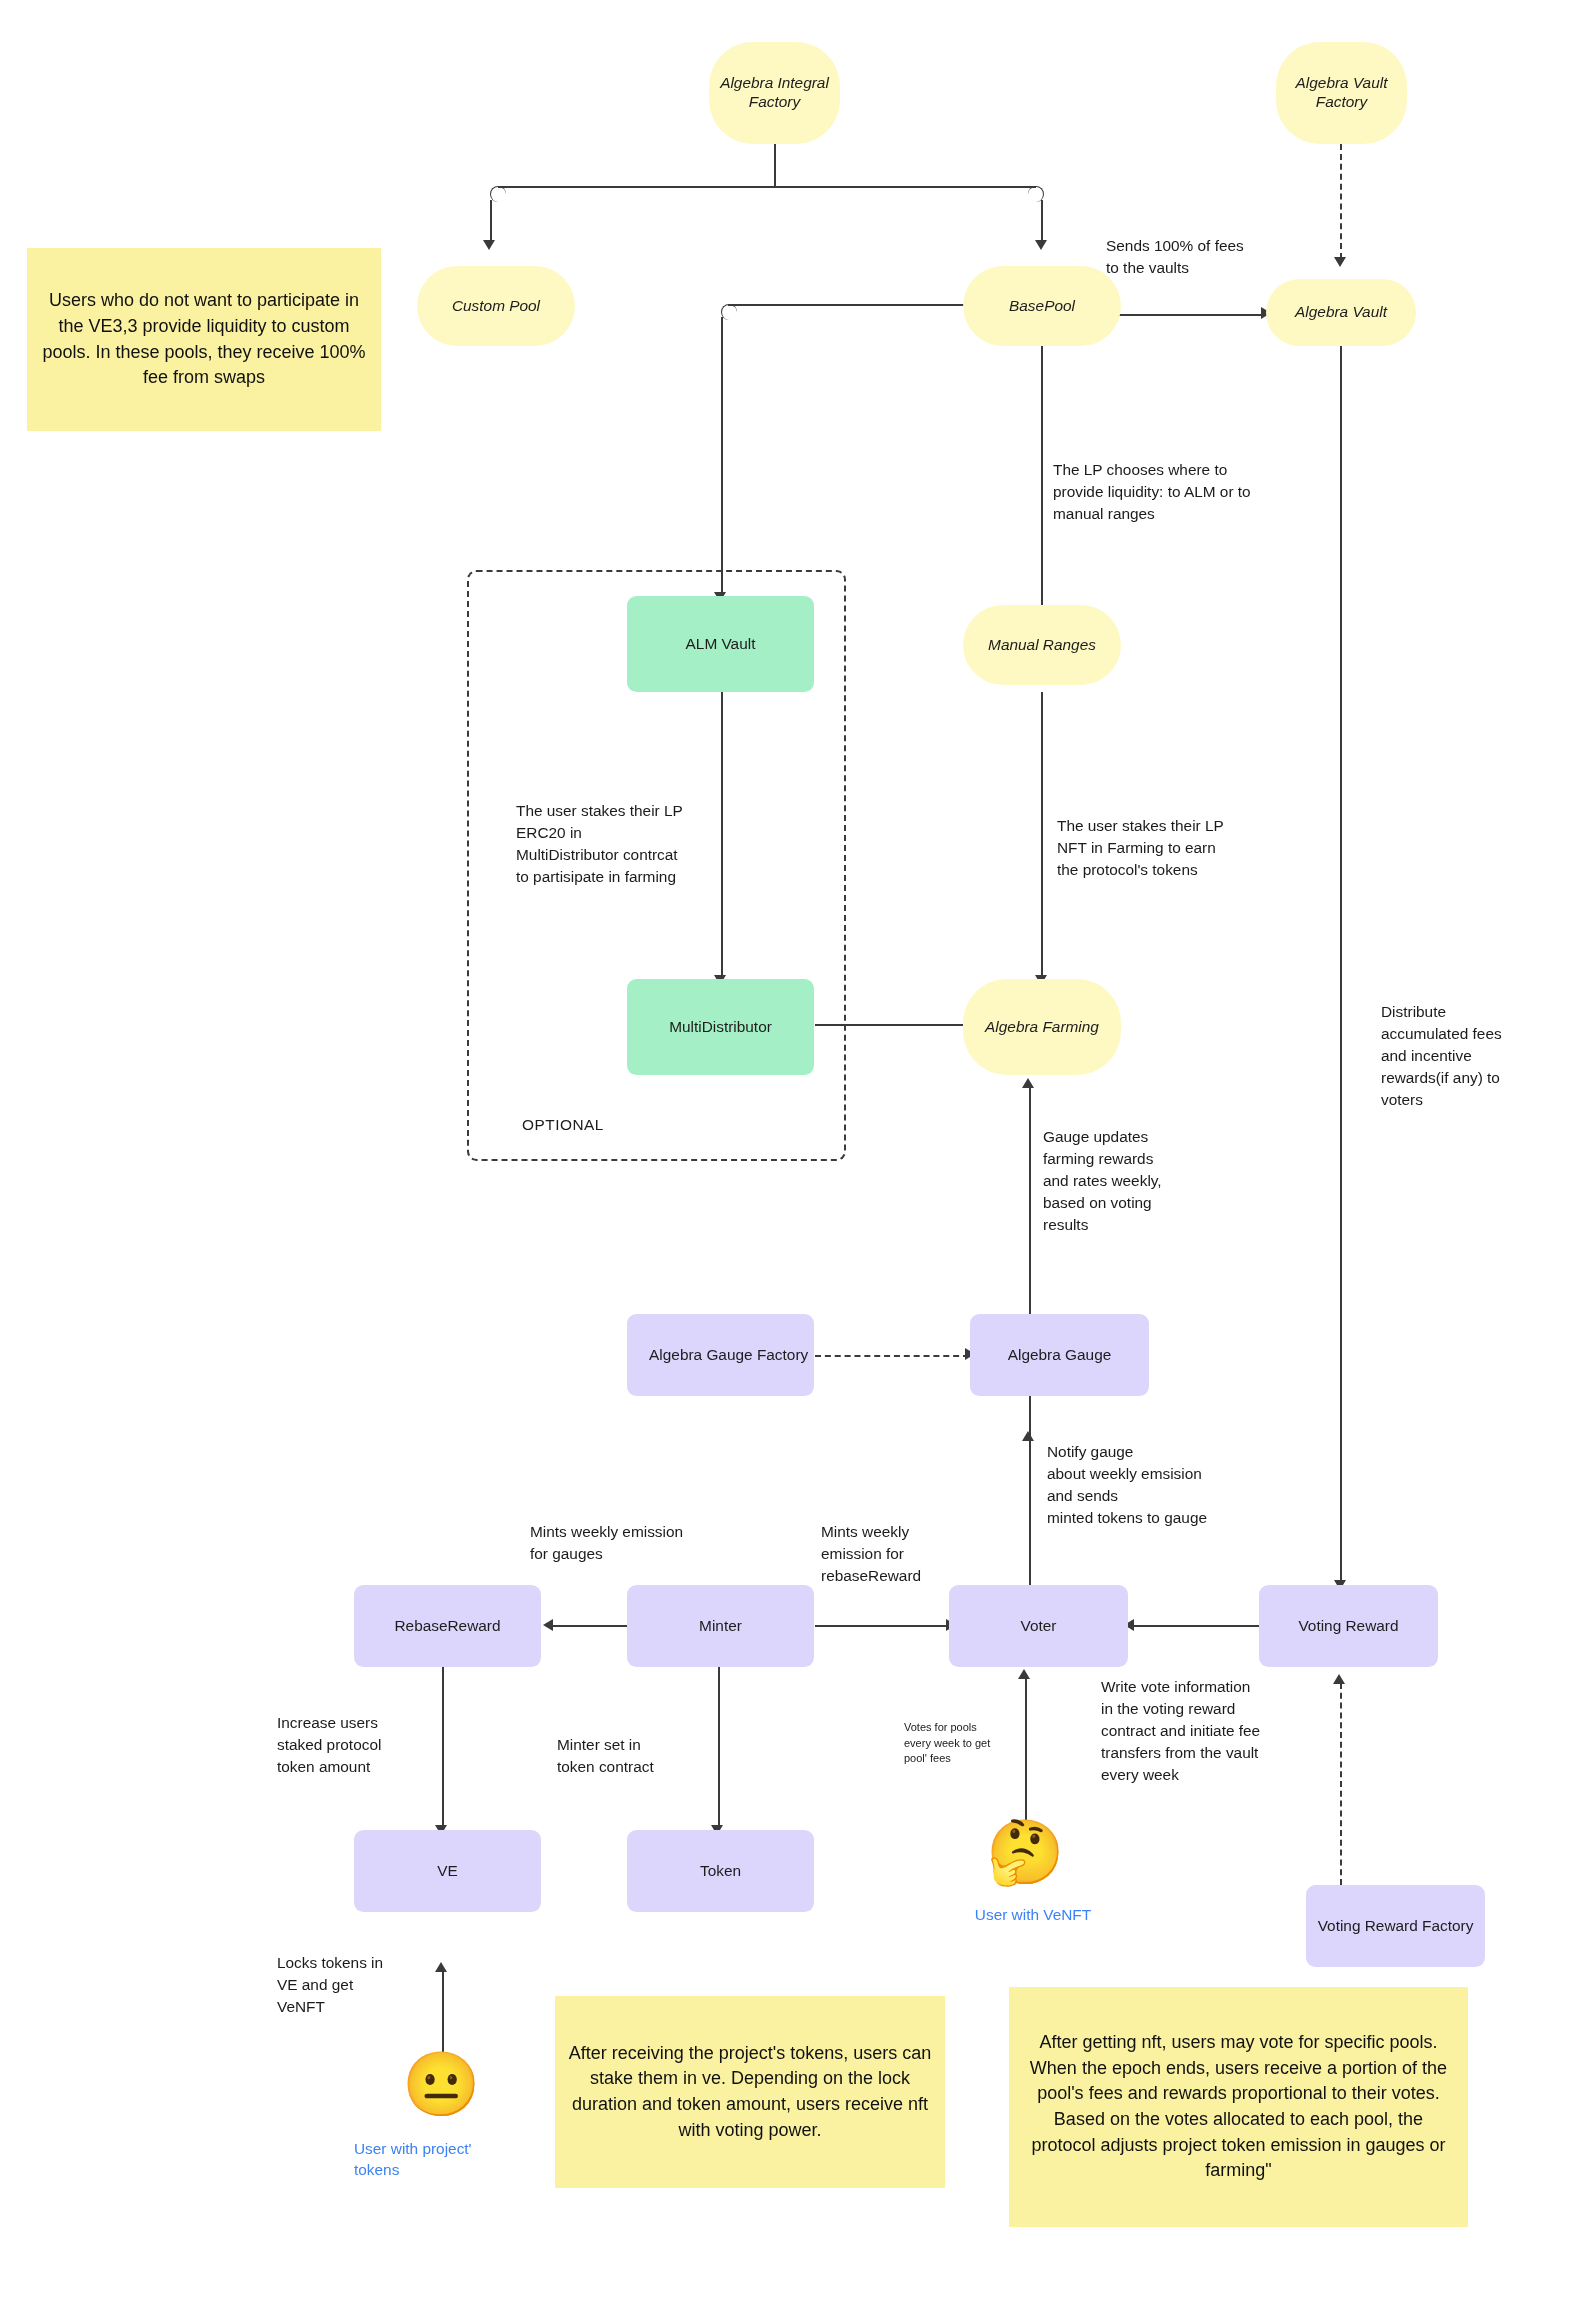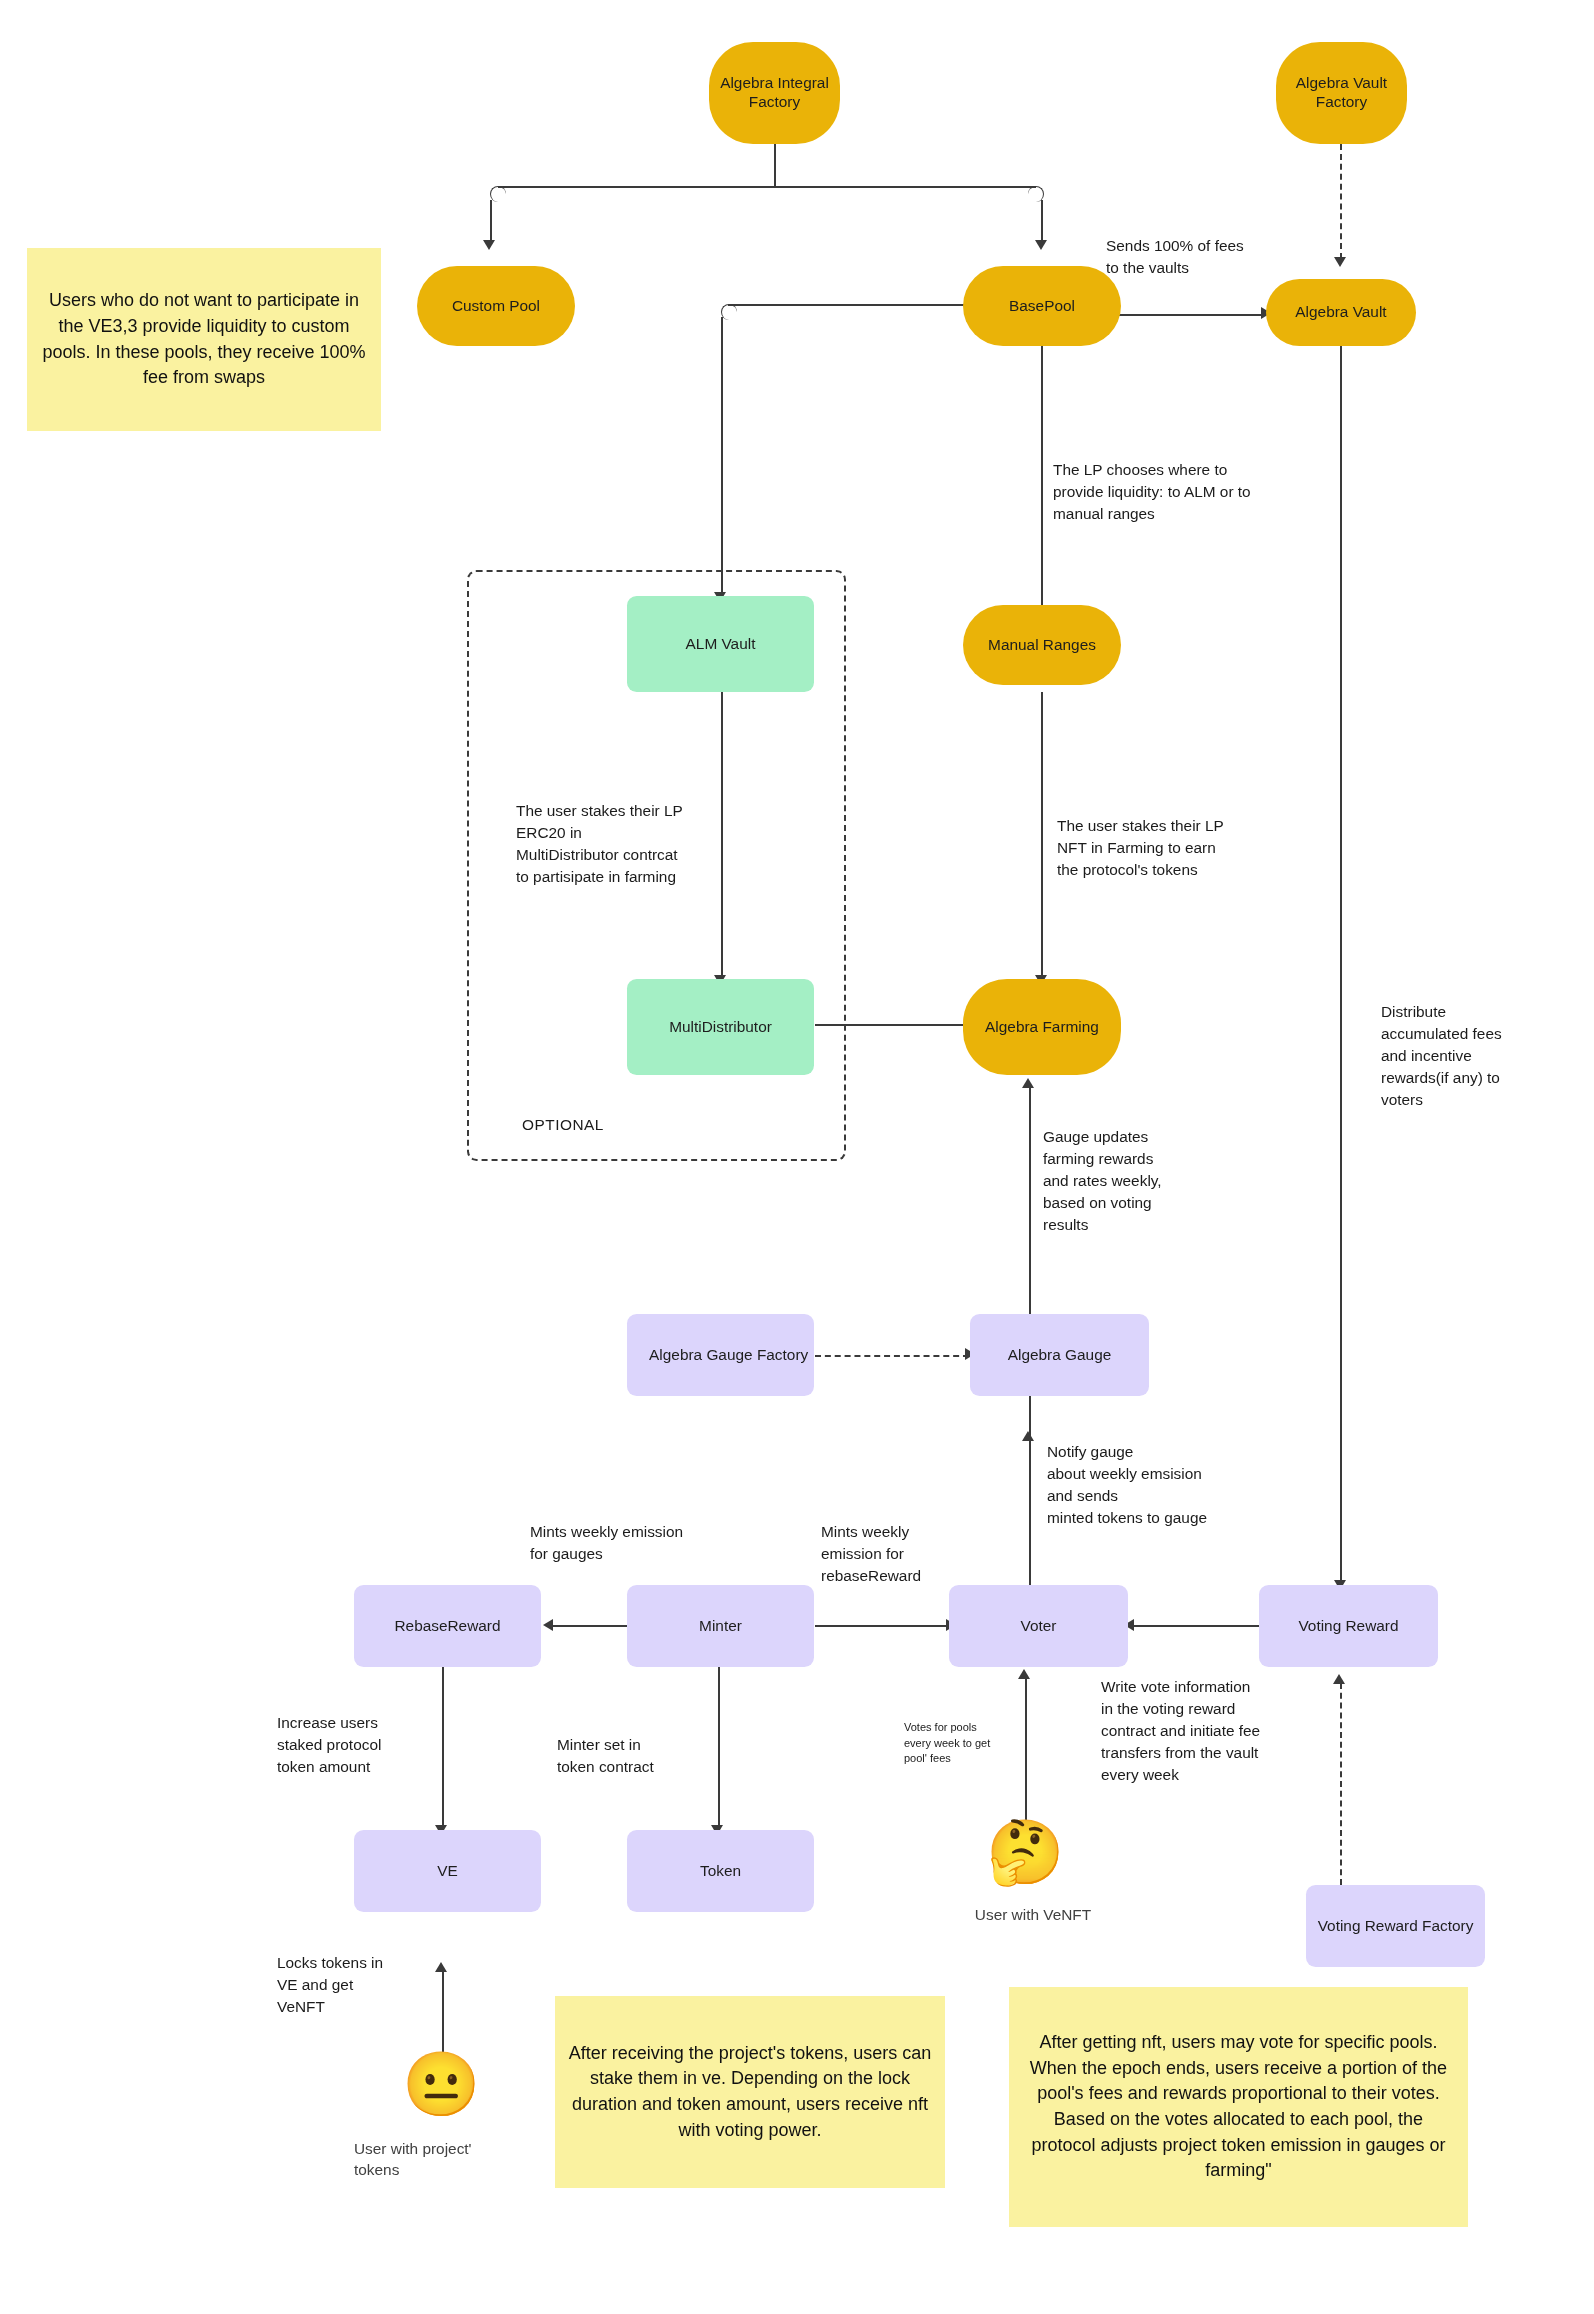--- a/index.html
+++ b/index.html
@@ -4,21 +4,21 @@
 <style>
   html,body{margin:0;padding:0;background:#ffffff;}
   body{font-family:"Liberation Sans", sans-serif;color:#1d1d1d;}
   #canvas{position:relative;width:1595px;height:2314px;background:#fff;overflow:hidden;}
 
   
   .node{position:absolute;display:flex;align-items:center;justify-content:center;
         text-align:center;line-height:1.22;box-sizing:border-box;}
   .node span{display:block;width:100%;padding:0 5.8px;}
 
-  .pill{background:#eab308;border-radius:44px;}
+  .pill{background:#fef9c3;border-radius:44px;font-style:italic;}
   .rect{border-radius:9.6px;}
   .green{background:#A4EFC5;}
   .purple{background:#DCD5FC;}
 
   
   .note{position:absolute;background:#FAF2A0;box-sizing:border-box;
         display:flex;align-items:center;justify-content:center;text-align:center;
         padding:11.5px 13.4px;line-height:1.42;color:#111;}
 
   
@@ -38,21 +38,21 @@
 
   
   .corner{position:absolute;border:1.9px solid #3a3a3a;border-radius:8.6px;}
   .c-tl{border-right:none;border-bottom:none;}
   .c-tr{border-left:none;border-bottom:none;}
 
   
   .group{position:absolute;border:2.9px dashed #3a3a3a;border-radius:9.6px;box-sizing:border-box;}
 
   .emoji{position:absolute;font-size:63px;line-height:1;text-align:center;}
-  .cap{position:absolute;text-align:left;line-height:1.38;color:#404040;white-space:pre-line;}
+  .cap{position:absolute;text-align:left;line-height:1.38;color:#3b82f6;white-space:pre-line;}
 </style>
 </head>
 <body>
 
 <div id="canvas">
 
   <div class="ln v" style="left:774px;top:144px;height:43px;"></div>
 
   <div class="ln h" style="left:498px;top:186px;width:538px;"></div>
   <div class="corner c-tl" style="left:490px;top:186px;width:15.4px;height:15.4px;"></div>

